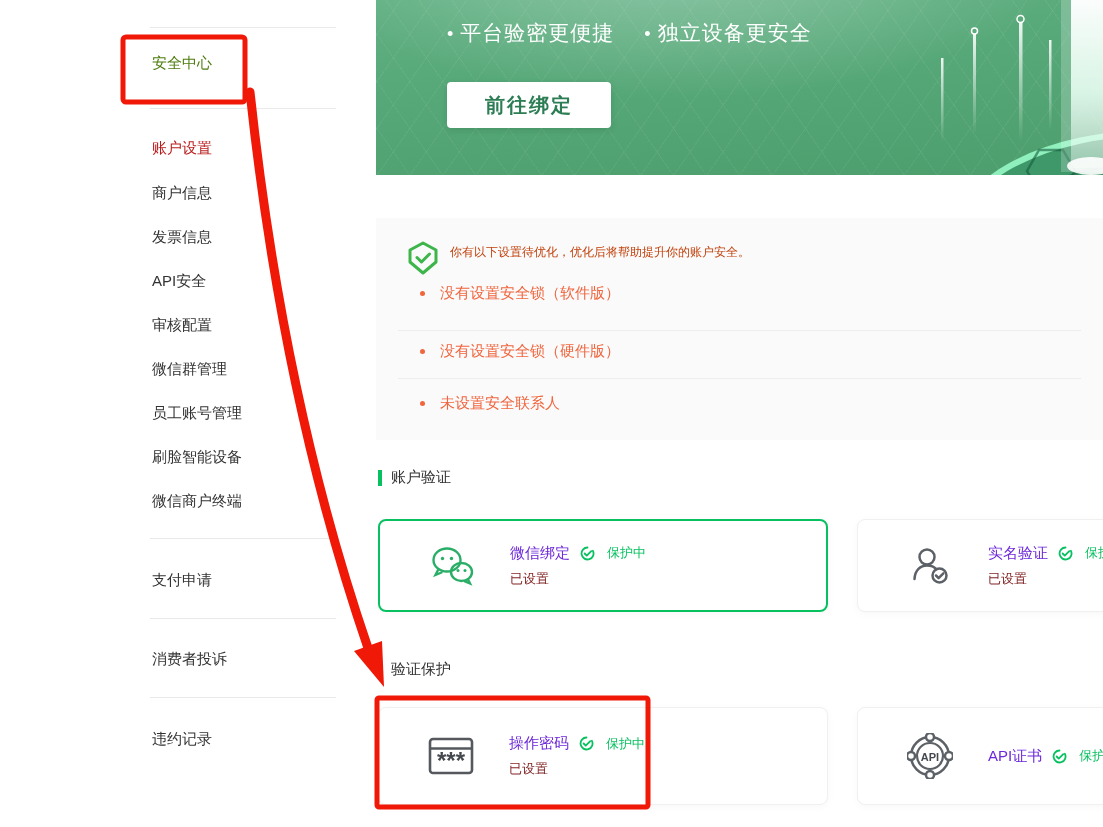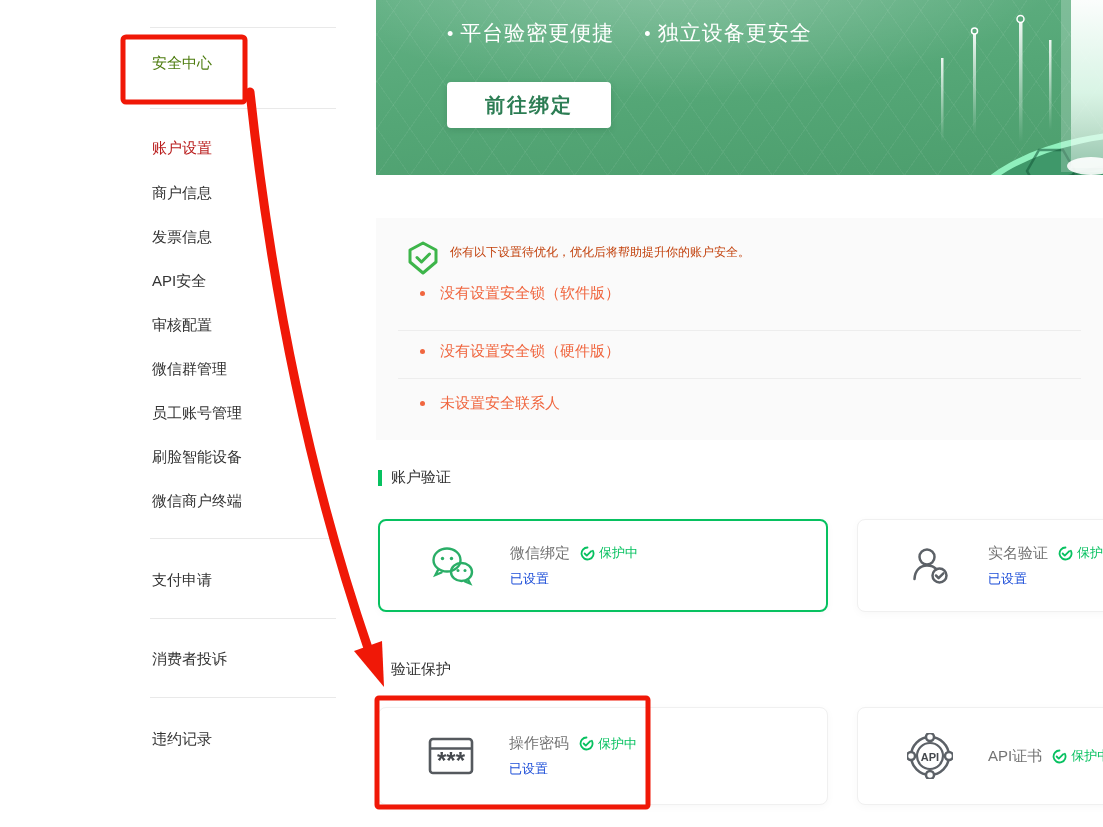--- a/index.html
+++ b/index.html
@@ -44,23 +44,23 @@
   .section-title{position:absolute;display:flex;align-items:center;font-size:15px;color:#333;font-weight:500;}
   .section-title .bar{width:4px;height:16px;background:#07c160;margin-right:9px;}
   .card{
     position:absolute;background:#fff;border:1px solid #f0f0f0;border-radius:8px;
     box-shadow:0 2px 8px rgba(0,0,0,.03);display:flex;align-items:center;cursor:pointer;box-sizing:border-box;
   }
   .card.hl{border:2px solid #07c160;}
   .card .icon-wrap{flex:none;margin-left:48px;width:48px;display:flex;justify-content:center;}
   .card .info{margin-left:34px;}
   .title-row{display:flex;align-items:center;}
-  .card-title{font-size:15px;color:#737373;}
-  .status{display:flex;align-items:center;margin-left:10px;font-size:13px;color:#07c160;gap:4px;justify-content:flex-end;}
-  .sub{font-size:13px;color:#1d4ed8;margin-top:7px;}
+  .card-title{font-size:15px;color:#6d28d9;}
+  .status{display:flex;align-items:center;margin-left:10px;font-size:13px;color:#07c160;gap:12px;justify-content:flex-end;}
+  .sub{font-size:13px;color:#7f1d1d;margin-top:7px;}
   .sub:empty{display:none;}
   
   .anno{position:absolute;inset:0;z-index:50;pointer-events:none;}
 </style>
 </head>
 <body>
 
 <div id="app">
 
   <div>

